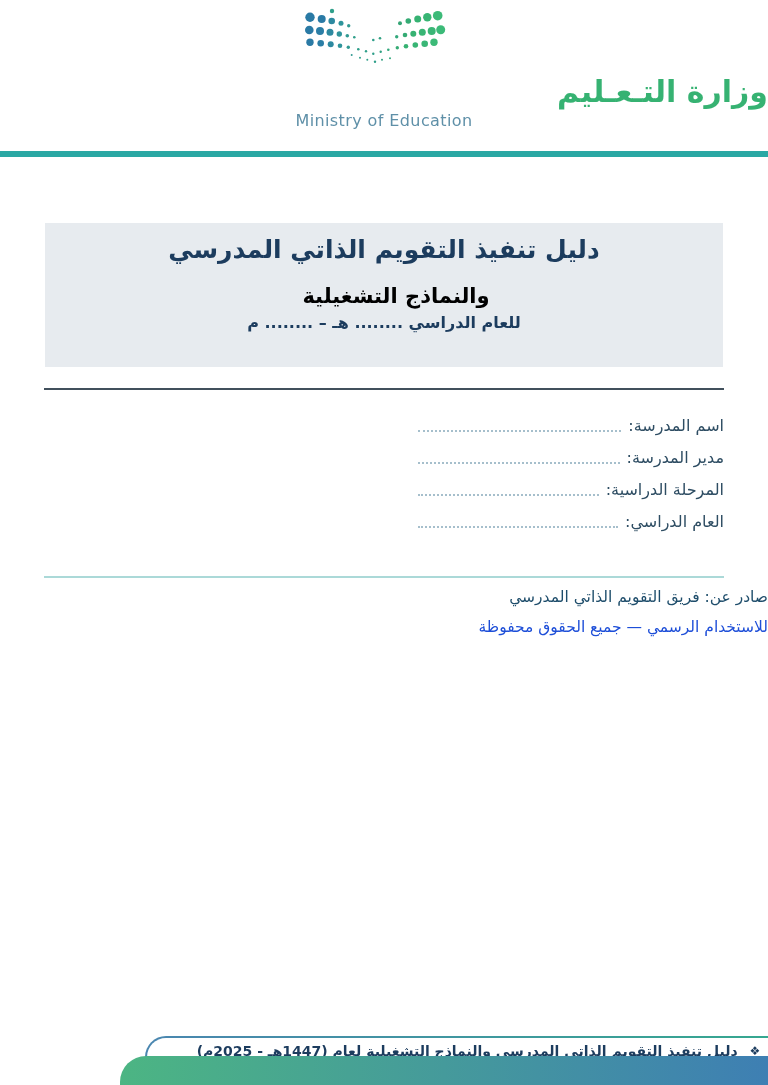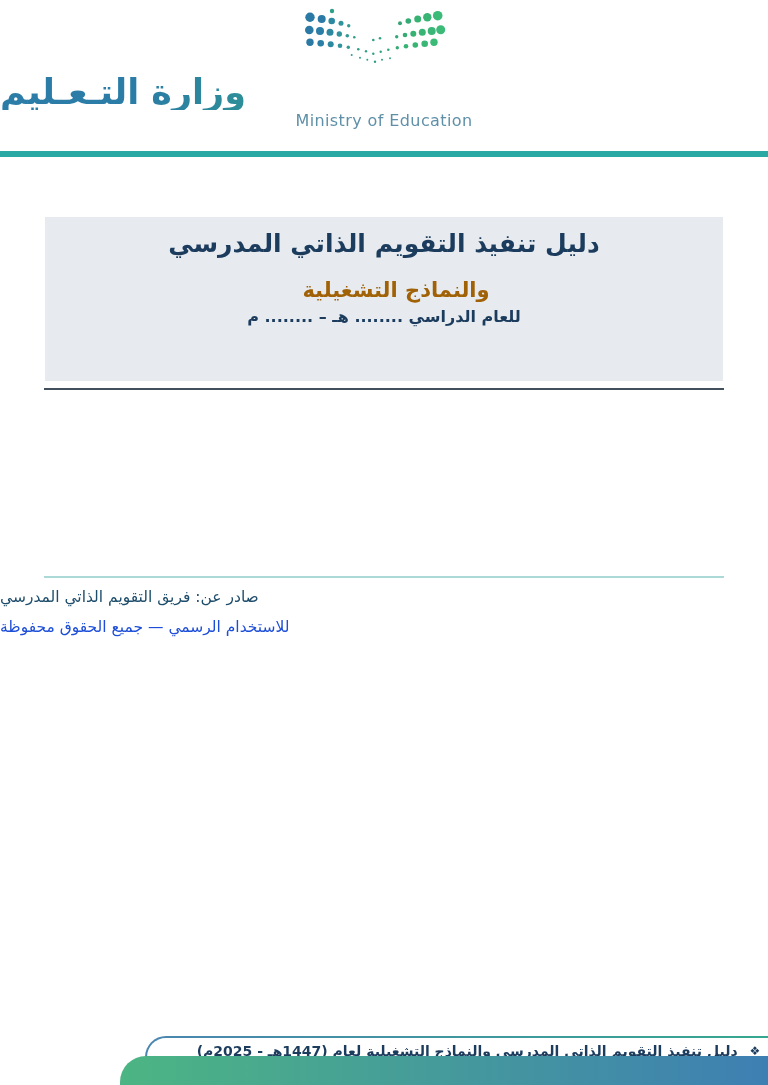--- a/index.html
+++ b/index.html
@@ -3,55 +3,55 @@
 <meta charset="utf-8">
 <style>
   html,body{margin:0;padding:0;background:#fff;}
   .page{
     position:relative;width:768px;height:1085px;background:#ffffff;
     overflow:hidden;font-family:"DejaVu Sans","Liberation Sans",sans-serif;
   }
   
   .logo-dots{position:absolute;left:290px;top:5px;width:170px;height:62px;}
   .logo-ar{
-    position:absolute;top:74px;left:0;right:0;text-align:left;
-    font-size:35px;font-weight:bold;line-height:36px;direction:rtl;
+    position:absolute;top:74px;left:0;right:0;text-align:right;
+    font-size:30px;font-weight:bold;line-height:36px;direction:rtl;
     color:#36a77d;
   }
   @supports ((-webkit-background-clip:text) or (background-clip:text)){
     .logo-ar{
       background:linear-gradient(90deg,#2b7ca6 18%,#2f9f8a 45%,#36b272 68%);
       -webkit-background-clip:text;background-clip:text;
       -webkit-text-fill-color:transparent;color:transparent;
     }
   }
   .logo-en{
     position:absolute;top:111px;left:0;right:0;text-align:center;
     font-size:16px;line-height:20px;color:#5f90a8;letter-spacing:.4px;font-weight:500;
   }
   
   .top-rule{position:absolute;top:151px;left:0;width:768px;height:6px;background:#2aa8a4;}
   
   .title-box{
-    position:absolute;top:217px;left:45px;width:678px;height:164px;
+    position:absolute;top:223px;left:45px;width:678px;height:144px;
     background:#e7ebef;text-align:center;direction:rtl;box-sizing:border-box;
   }
   .title-line1{margin-top:10px;font-size:25px;line-height:34px;font-weight:bold;color:#1c3c5e;}
-  .title-line2{margin-top:14px;font-size:21px;line-height:30px;font-weight:bold;color:#a16207;padding-left:24px;}
+  .title-line2{margin-top:14px;font-size:21px;line-height:30px;font-weight:bold;color:#000000;padding-left:24px;}
   .title-line3{margin-top:0;font-size:16px;line-height:24px;font-weight:bold;color:#1c3c5e;}
   
   .rule-dark{position:absolute;top:388px;left:44px;width:680px;height:2px;background:#41505c;}
   .rule-teal{position:absolute;top:576px;left:44px;width:680px;height:2px;background:#abd9d8;}
   
   .form-area{position:absolute;top:410px;right:44px;width:306px;direction:rtl;}
   .field-row{display:flex;align-items:center;height:31px;margin-bottom:1px;}
   .field-label{font-size:16px;color:#2e4d63;white-space:nowrap;padding-left:7px;}
   .field-dots{flex:1;border-bottom:2px dotted #a6bfcc;height:2px;margin-top:8px;}
   
-  .issued{position:absolute;top:586px;left:0;right:0;text-align:left;direction:rtl;}
+  .issued{position:absolute;top:586px;left:0;right:0;text-align:right;direction:rtl;}
   .issued-line1{font-size:15.5px;line-height:22px;color:#1e4d6b;margin-bottom:8px;}
   .issued-line2{font-size:15.5px;line-height:22px;color:#1d4ed8;}
   
   .footer-note{
     position:absolute;top:1036px;left:145px;right:-12px;height:42px;
     background:linear-gradient(90deg,#4a86b0,#35a88f);
     border-radius:24px 0 0 24px;padding:2px 0 2px 2px;box-sizing:border-box;z-index:1;
   }
   .footer-note-inner{
     background:#ffffff;border-radius:22px 0 0 22px;height:100%;box-sizing:border-box;
@@ -125,20 +125,38 @@
   <div class="top-rule"></div>
 
   <div class="title-box">
     <div class="title-line1">دليل تنفيذ التقويم الذاتي المدرسي</div>
     <div class="title-line2">والنماذج التشغيلية</div>
     <div class="title-line3">للعام الدراسي ........ هـ – ........ م</div>
   </div>
 
   <div class="rule-dark"></div>
 
+  <div class="form-area">
+    <div class="field-row">
+      <span class="field-label">اسم المدرسة:</span>
+      <span class="field-dots"></span>
+    </div>
+    <div class="field-row">
+      <span class="field-label">مدير المدرسة:</span>
+      <span class="field-dots"></span>
+    </div>
+    <div class="field-row">
+      <span class="field-label">المرحلة الدراسية:</span>
+      <span class="field-dots"></span>
+    </div>
+    <div class="field-row">
+      <span class="field-label">العام الدراسي:</span>
+      <span class="field-dots"></span>
+    </div>
+  </div>
 
   <div class="rule-teal"></div>
 
   <div class="issued">
     <div class="issued-line1">صادر عن: فريق التقويم الذاتي المدرسي</div>
     <div class="issued-line2">للاستخدام الرسمي — جميع الحقوق محفوظة</div>
   </div>
 
   <div class="footer-note">
     <div class="footer-note-inner">

